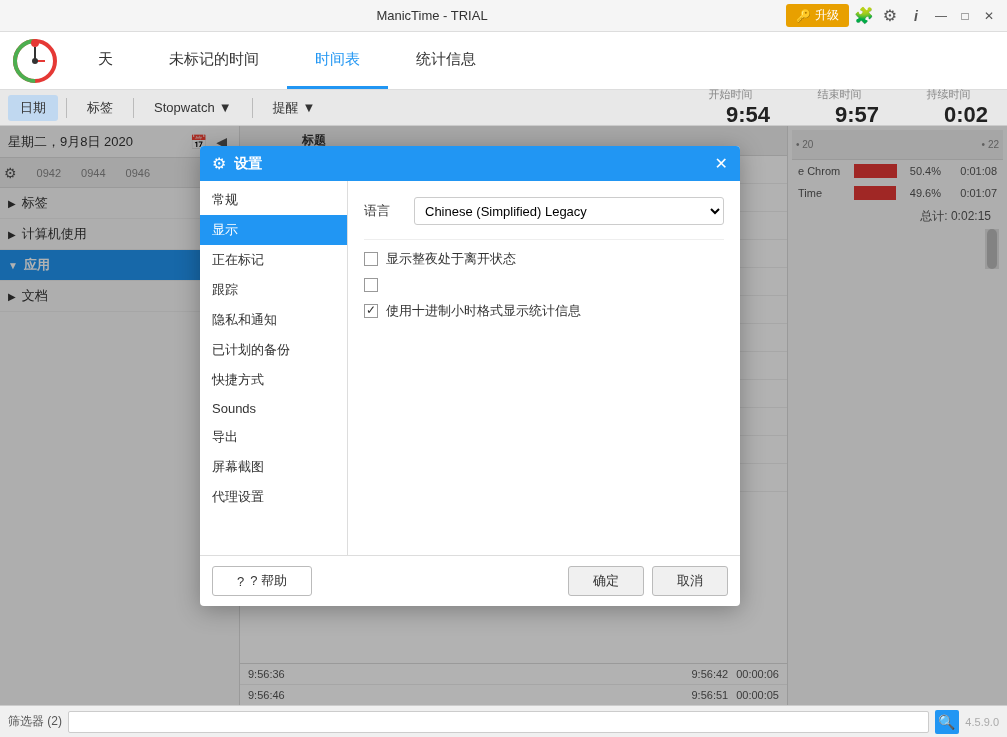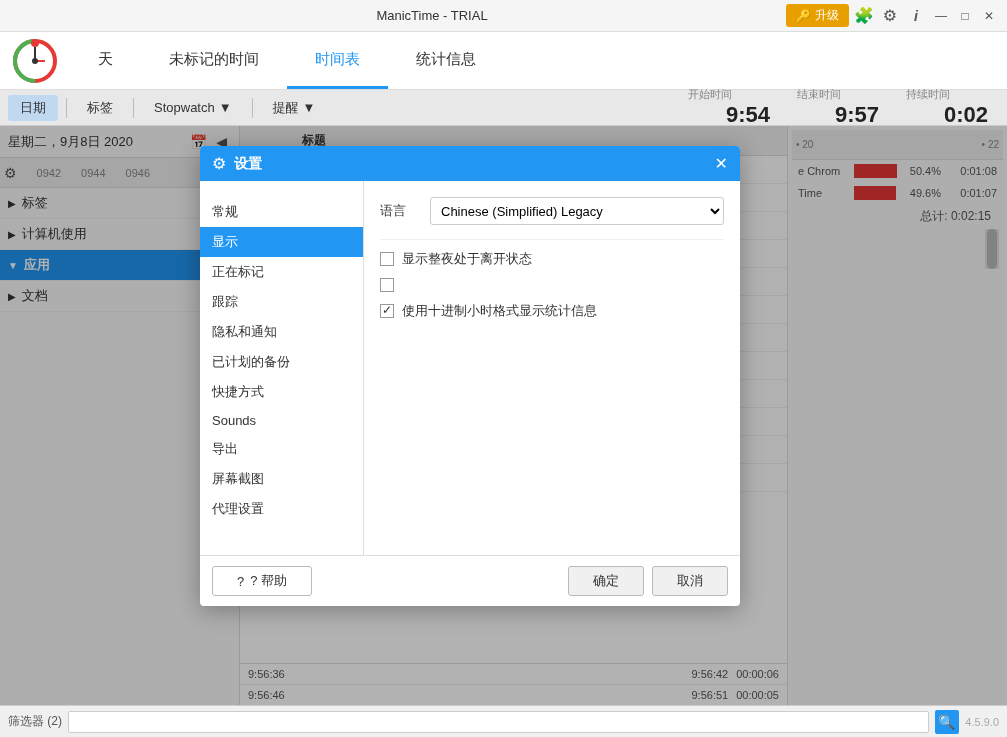--- a/index.html
+++ b/index.html
@@ -75,21 +75,21 @@
       color: #333;
       cursor: pointer;
       border-radius: 3px;
       display: flex; align-items: center; gap: 4px;
     }
     .toolbar-item.active { background: #c0d8f0; }
     .toolbar-separator { width: 1px; height: 20px; background: #bbb; margin: 0 4px; }
     .toolbar-right { margin-left: auto; display: flex; align-items: center; gap: 8px; }
     .time-display { font-size: 22px; font-weight: bold; color: #222; min-width: 50px; text-align: center; margin-left: 35px; }
     .time-label { font-size: 11px; color: #888; }
-    .time-col { display: flex; flex-direction: column; margin: 0 8px; }
+    .time-col { display: flex; flex-direction: column; align-items: center; margin: 0 8px; }
 
     
     .main-content {
       display: flex;
       height: calc(737px - 32px - 58px - 36px - 32px);
       position: relative;
     }
 
     
     .sidebar {
@@ -188,21 +188,21 @@
       padding: 8px 12px;
       display: flex;
       align-items: center;
       gap: 8px;
       border-radius: 4px 4px 0 0;
     }
     .dialog-title-icon { font-size: 16px; }
     .dialog-title-text { font-size: 14px; font-weight: bold; flex: 1; }
     .dialog-close { cursor: pointer; font-size: 16px; color: rgba(255,255,255,0.8); background: none; border: none; color: white; }
     .dialog-body { display: flex; flex: 1; }
-    .dialog-nav { width: 164px; border-right: 1px solid #ddd; padding: 16px 0; }
+    .dialog-nav { width: 148px; border-right: 1px solid #ddd; padding: 4px 0; }
     .dialog-nav-item {
       padding: 6px 12px;
       font-size: 13px;
       color: #333;
       cursor: pointer;
       display: block;
     }
     .dialog-nav-item.active { background: #2196F3; color: white; }
     .dialog-content { flex: 1; padding: 16px; }
     .dialog-row { margin-bottom: 14px; display: flex; align-items: center; gap: 10px; }

